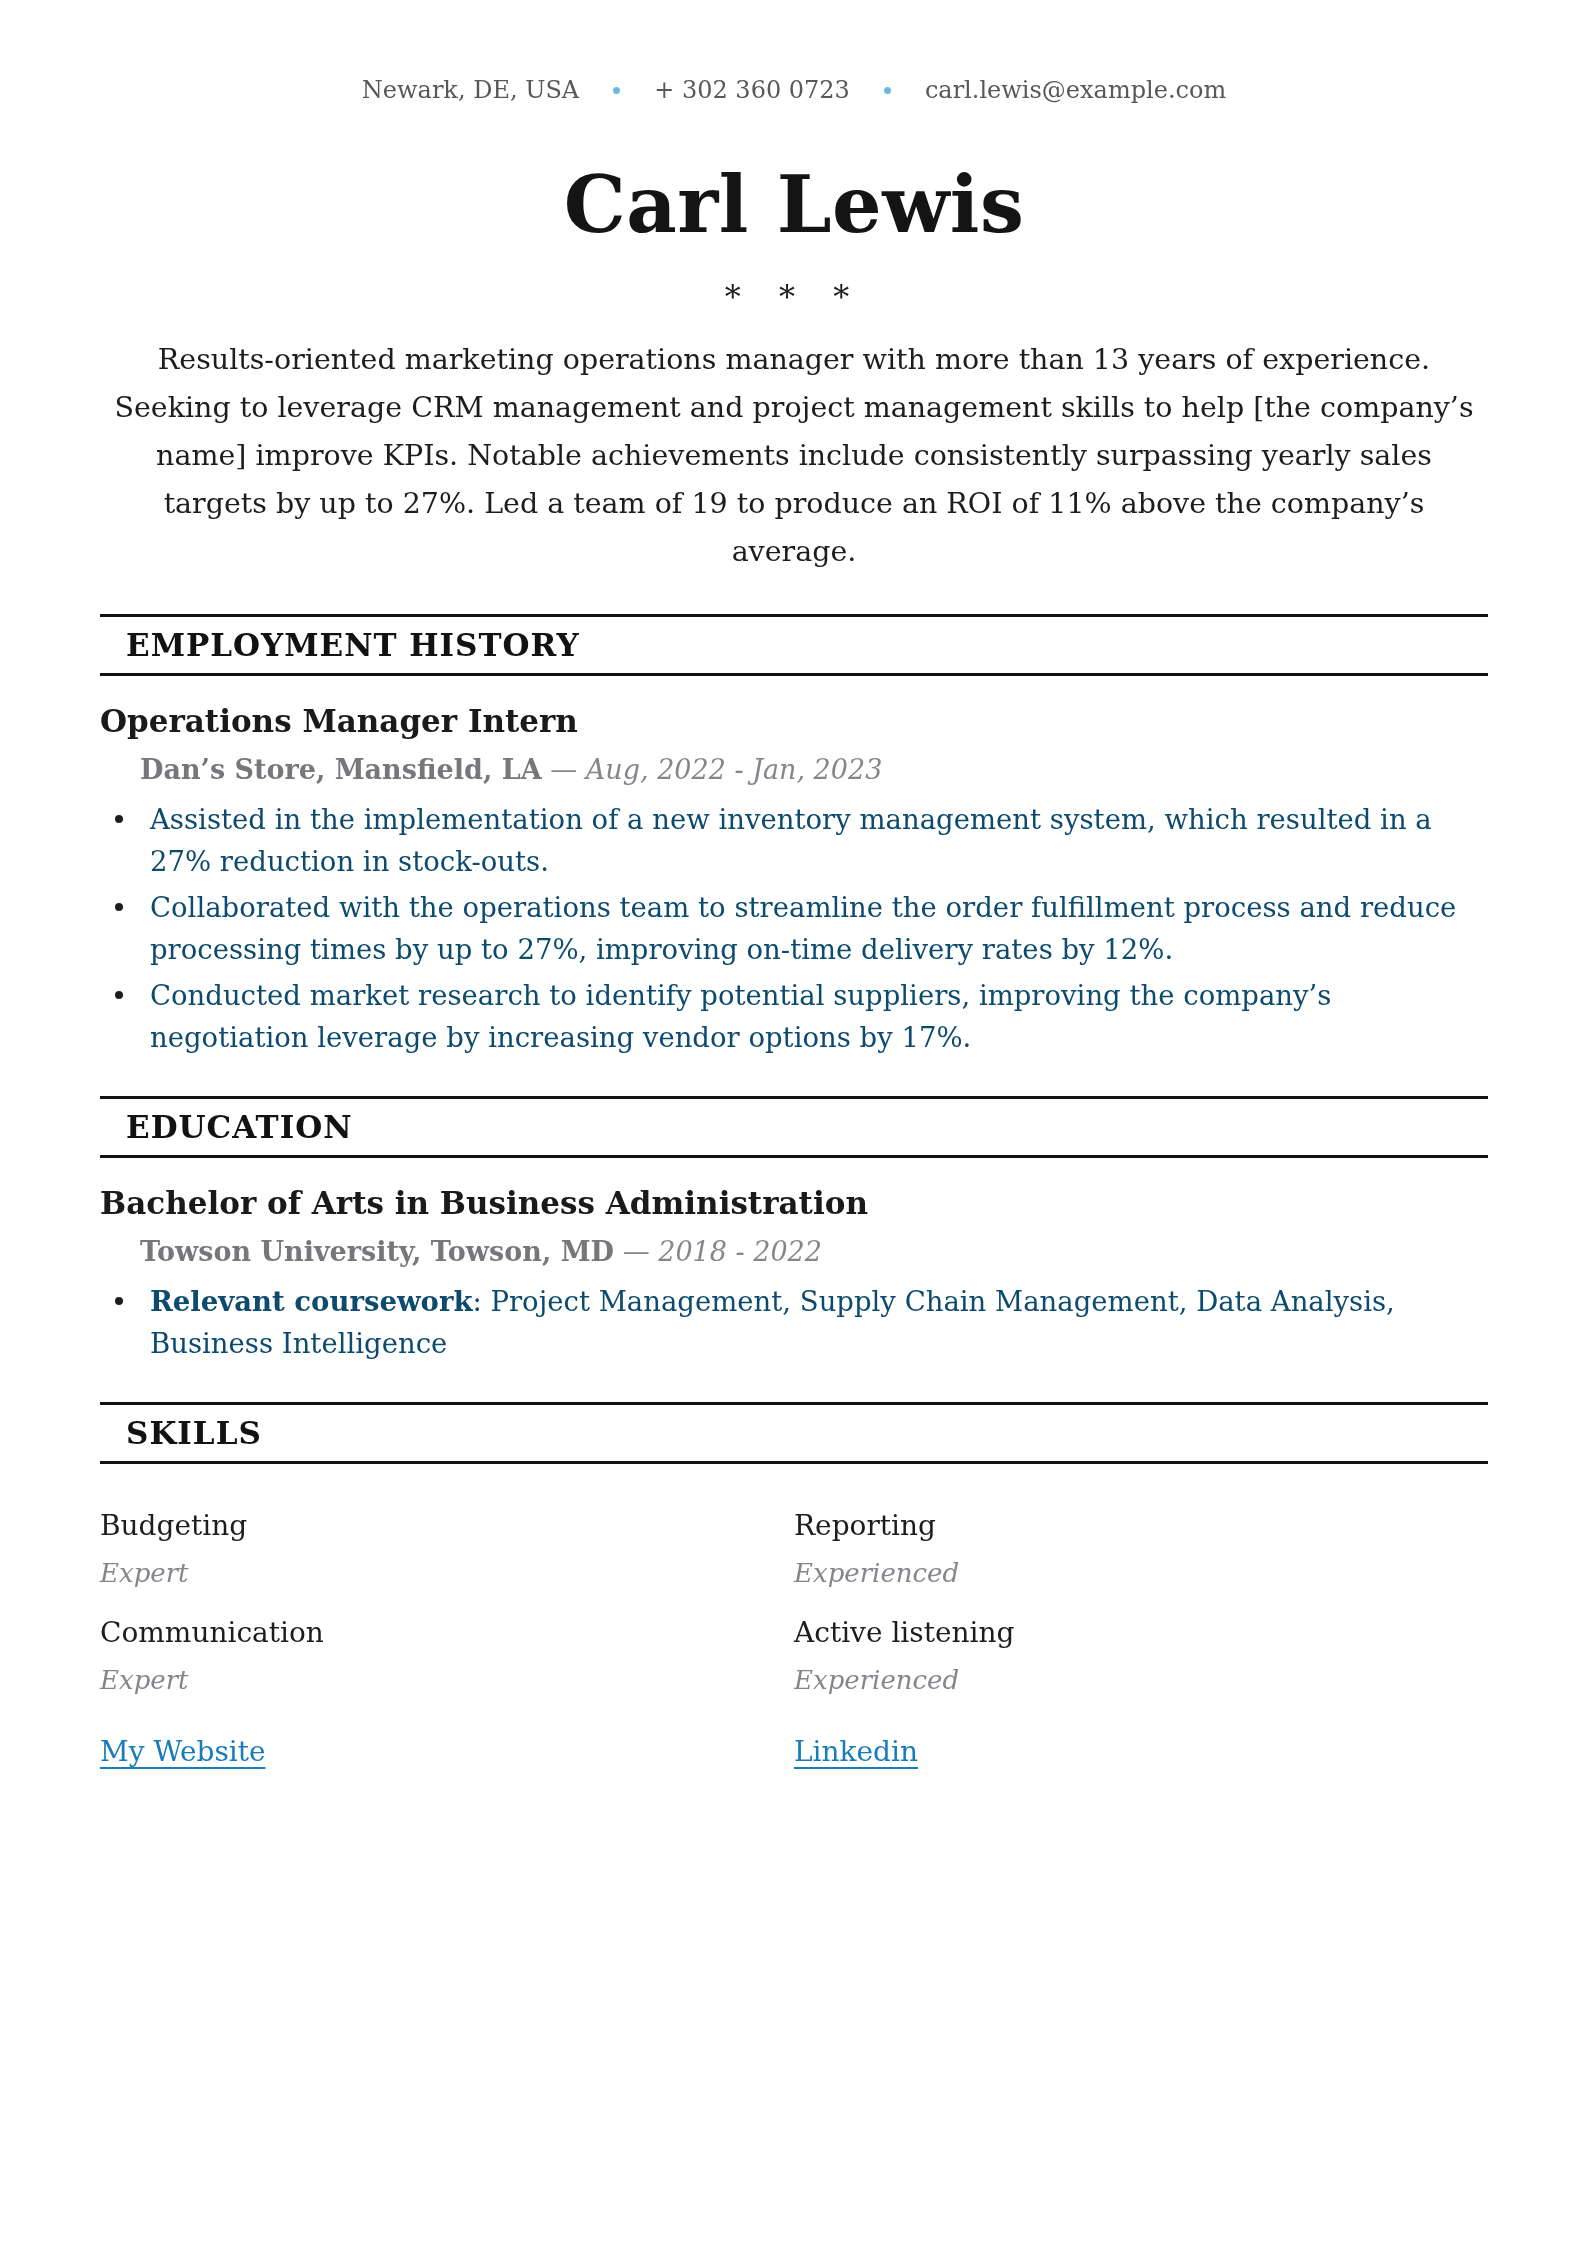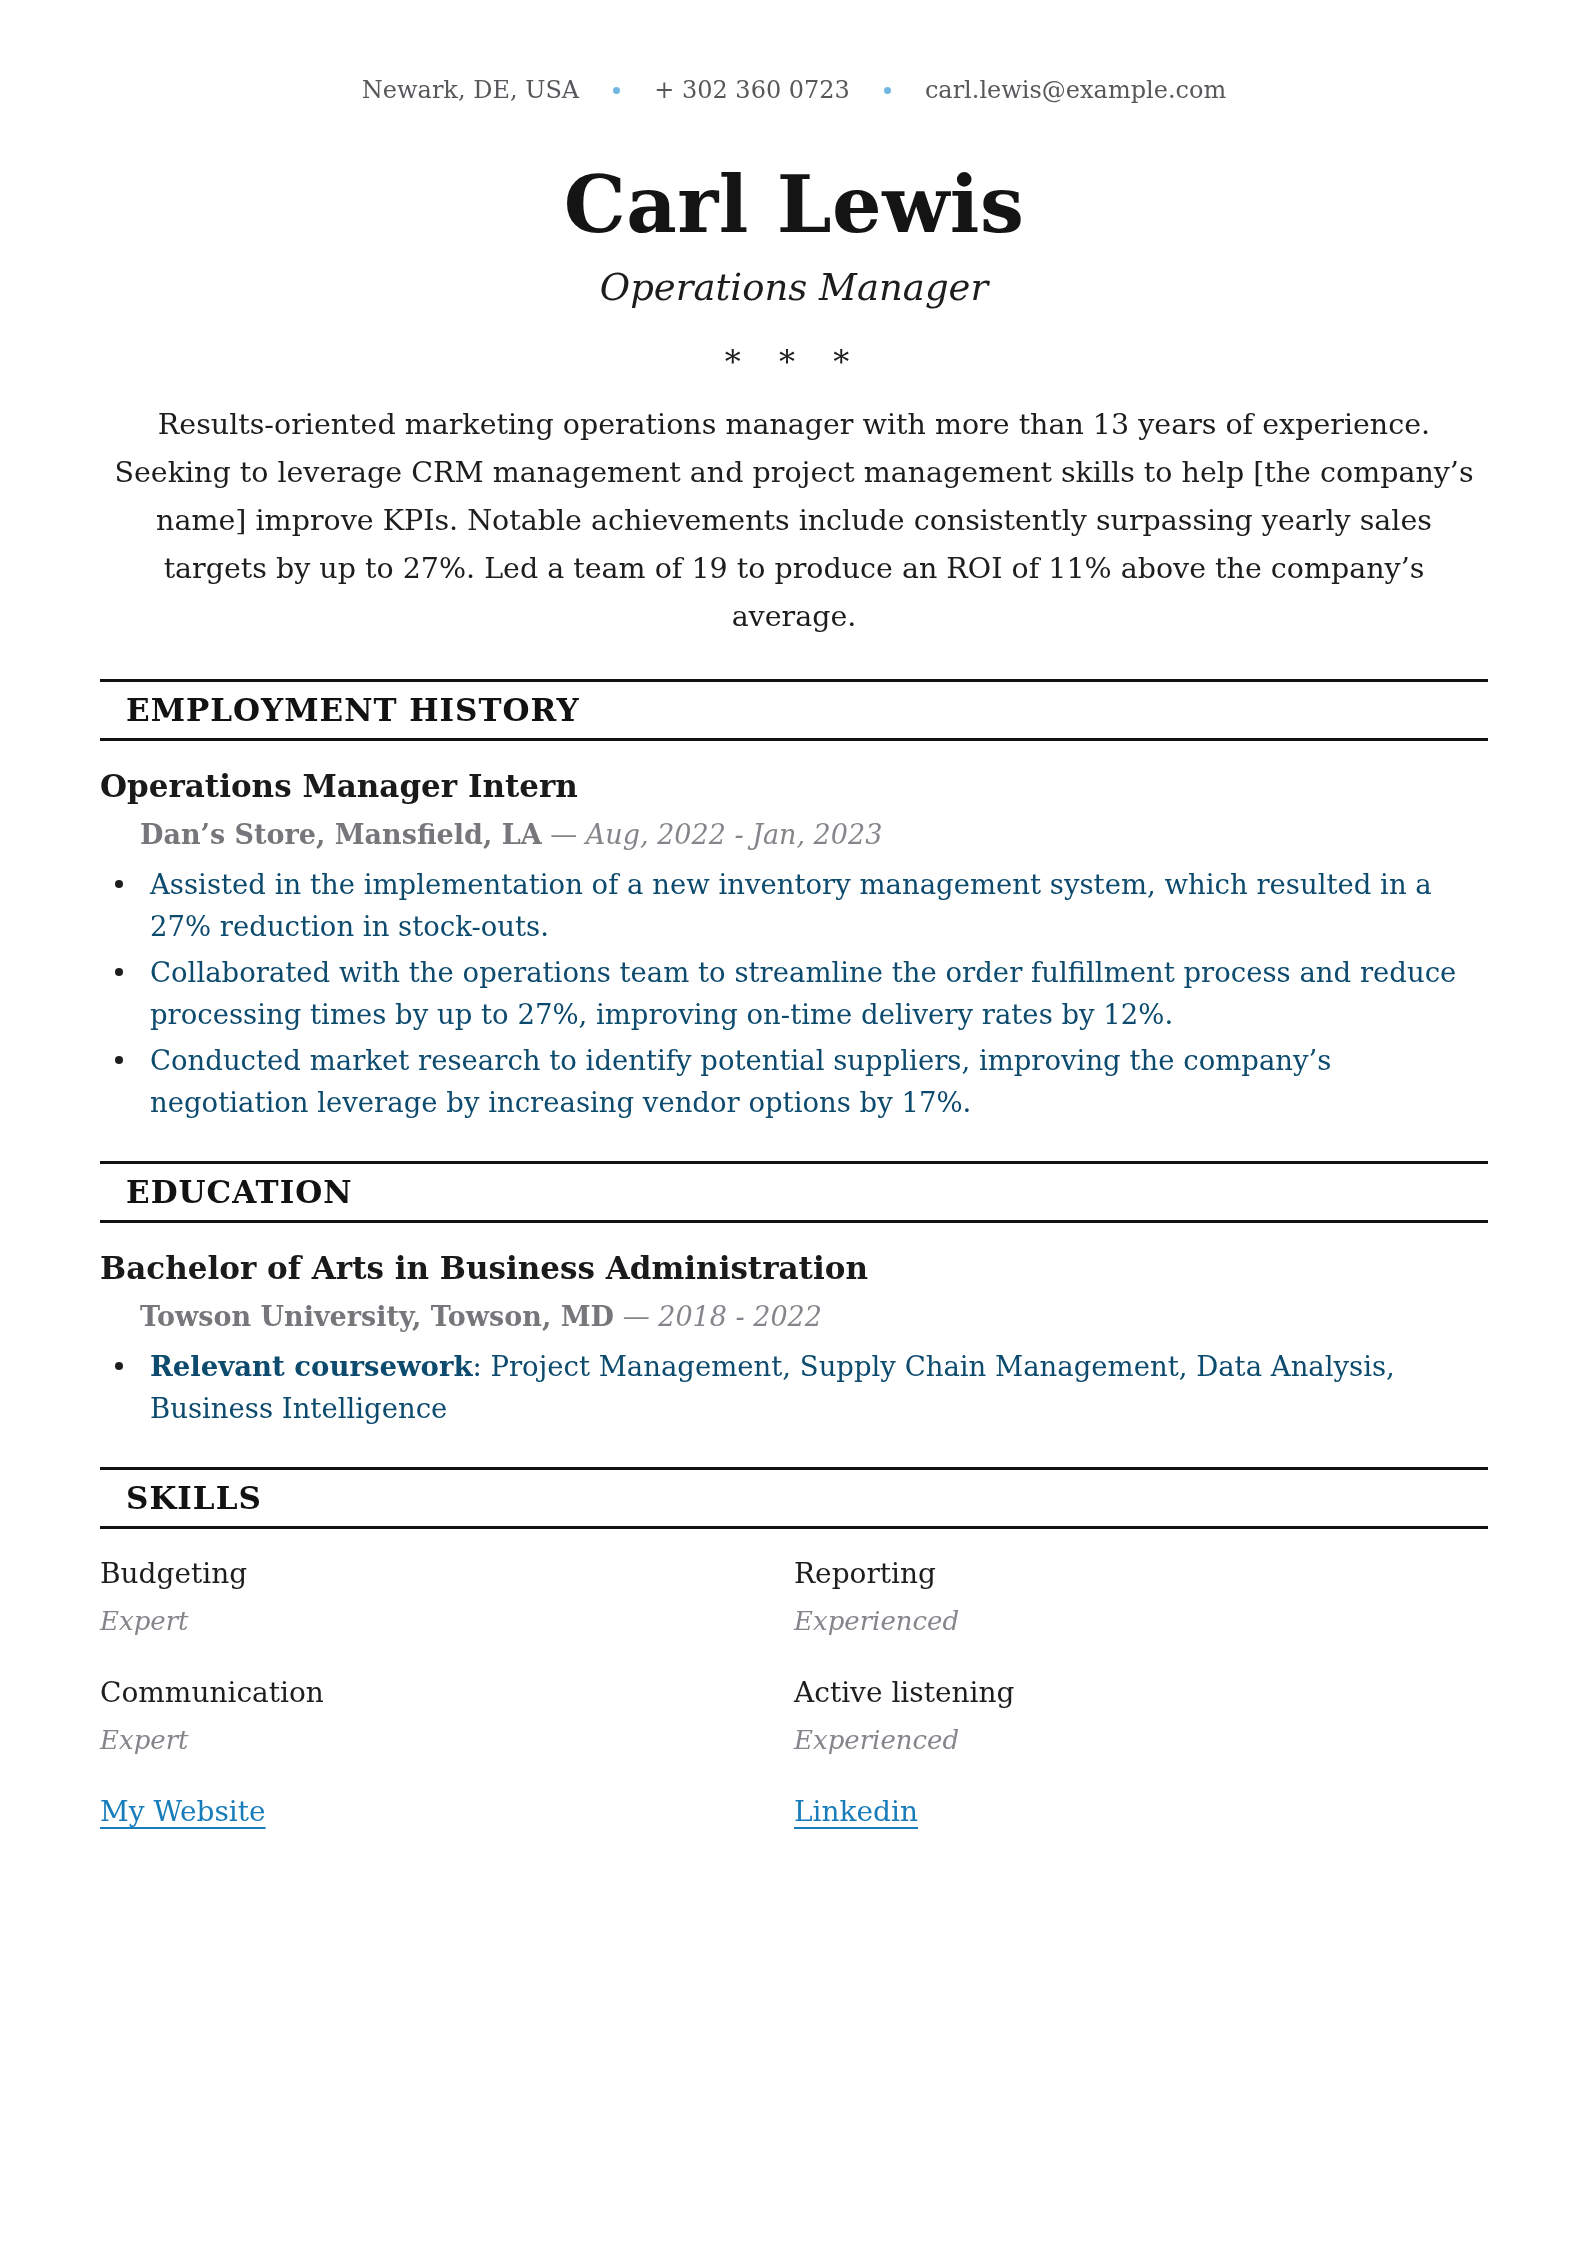--- a/index.html
+++ b/index.html
@@ -88,21 +88,21 @@
     width:8px; height:8px; border-radius:50%;
     background:#1d1d1f;
   }
   .b { font-weight:bold; }
 
   
   .two-col {
     display:grid;
     grid-template-columns:1fr 1fr;
   }
-  .skills-grid { margin-top:28px; row-gap:39px; }
+  .skills-grid { margin-top:45px; row-gap:27px; }
   .skill-name { font-size:28px; line-height:34px; color:#1d1d1f; }
   .skill-level {
     margin-top:14px;
     font-size:26px; line-height:32px;
     font-style:italic; color:#85858b;
   }
   .links-grid { margin-top:24px; }
   a.ext-link {
     font-size:28px; line-height:36px;
     color:#187cba;
@@ -119,21 +119,20 @@
 
   <div class="contact">
     <span>Newark, DE, USA</span>
     <span class="dot"></span>
     <span>+ 302 360 0723</span>
     <span class="dot"></span>
     <span>carl.lewis@example.com</span>
   </div>
 
   <h1 class="name">Carl Lewis</h1>
-  <div class="job-subtitle">Operations Manager</div>
   <div class="stars">* * *</div>
   <p class="summary">Results-oriented marketing operations manager with more than 13 years of experience. Seeking to leverage CRM management and project management skills to help [the company’s name] improve KPIs. Notable achievements include consistently surpassing yearly sales targets by up to 27%. Led a team of 19 to produce an ROI of 11% above the company’s average.</p>
 
   <section class="section">
     <div class="section-heading">EMPLOYMENT HISTORY</div>
     <h2 class="entry-title">Operations Manager Intern</h2>
     <div class="entry-meta">
       <span class="org">Dan’s Store, Mansfield, LA</span>
       <span class="dates">— Aug, 2022 - Jan, 2023</span>
     </div>

